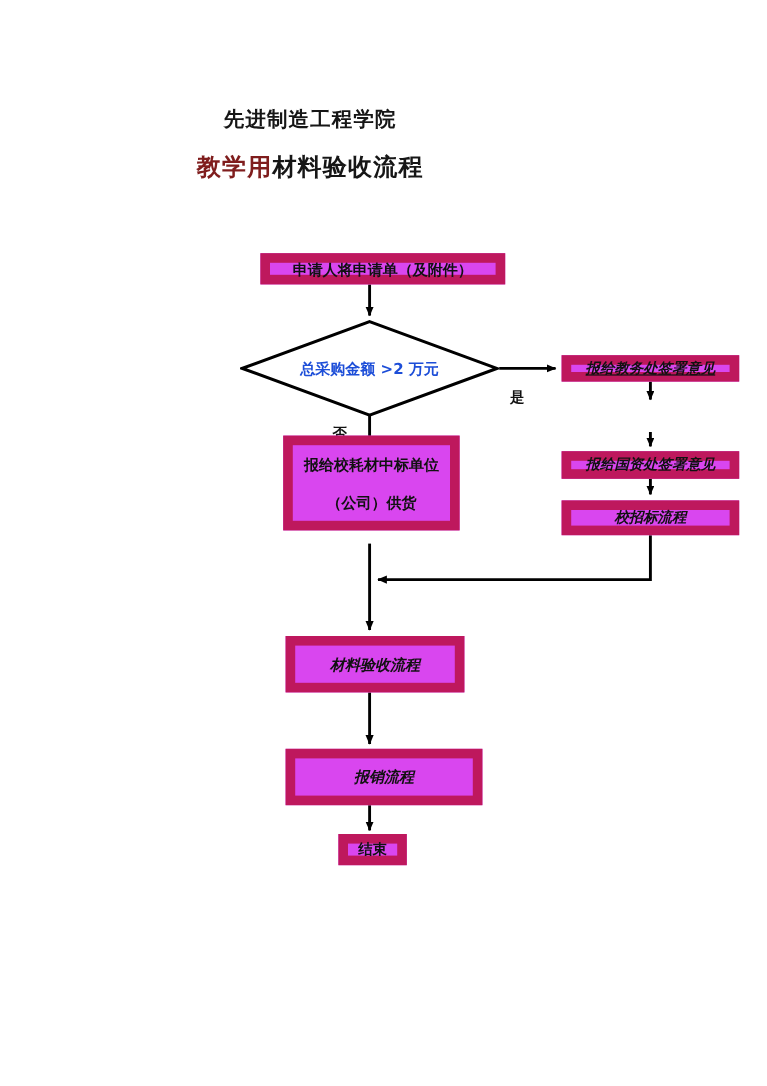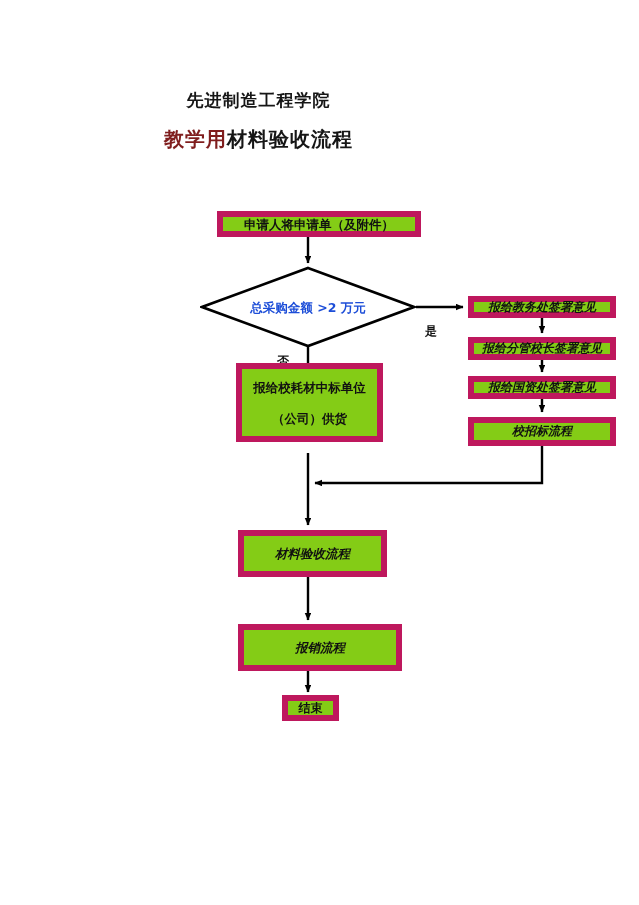--- a/index.html
+++ b/index.html
@@ -43,22 +43,22 @@
     color: #161616;
   }
   .title-accent {
     color: #7f1d1d;
   }
 
   
   .node {
     position: absolute;
     box-sizing: border-box;
-    border: 6px solid #be185d;
-    background: #84cc16;
+    border: 8px solid #be185d;
+    background: #d946ef;
     display: flex;
     flex-direction: column;
     align-items: center;
     justify-content: center;
     text-align: center;
     font-size: 12.5px;
     font-weight: bold;
     line-height: 17px;
     color: #111111;
   }
@@ -157,27 +157,24 @@
   </div>
 
   <div class="branch-label" style="left:425px; top:324px;">是</div>
   <div class="branch-label" style="left:277px; top:354px;">否</div>
 
   <div class="node" style="left:236px; top:363px; width:147px; height:79px;">
     <span class="ln">报给校耗材中标单位</span>
     <span class="ln">（公司）供货</span>
   </div>
 
-  <div class="node node-sm" style="left:468px; top:296px; width:148px; height:22px;">
+  <div class="node node-sm" style="left:468px; top:296px; width:148px; height:22px;text-decoration:underline;">
     <span class="ln ital">报给教务处签署意见</span>
   </div>
 
-  <div class="node node-sm" style="left:468px; top:337px; width:148px; height:23px;">
-    <span class="ln ital">报给分管校长签署意见</span>
-  </div>
 
   <div class="node node-sm" style="left:468px; top:376px; width:148px; height:23px;">
     <span class="ln ital">报给国资处签署意见</span>
   </div>
 
   <div class="node" style="left:238px; top:530px; width:149px; height:47px;">
     <span class="ln ital">材料验收流程</span>
   </div>
 
   <div class="node node-sm" style="left:468px; top:417px; width:148px; height:29px;">

